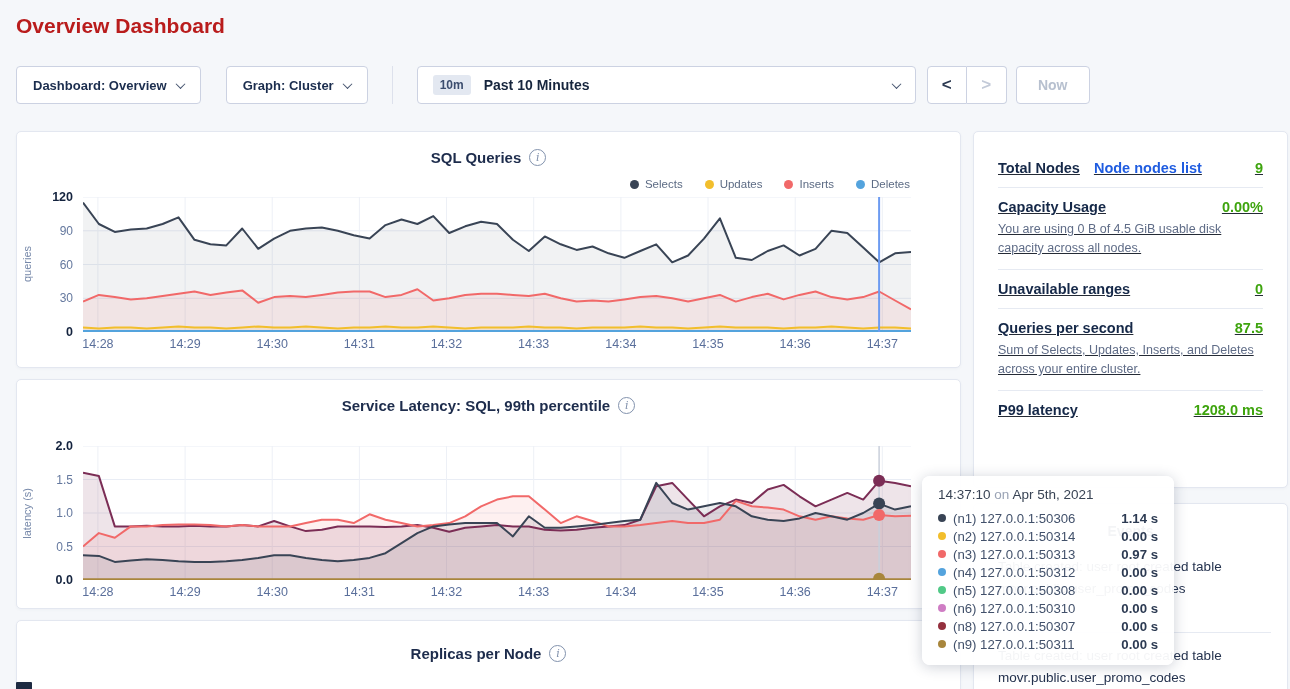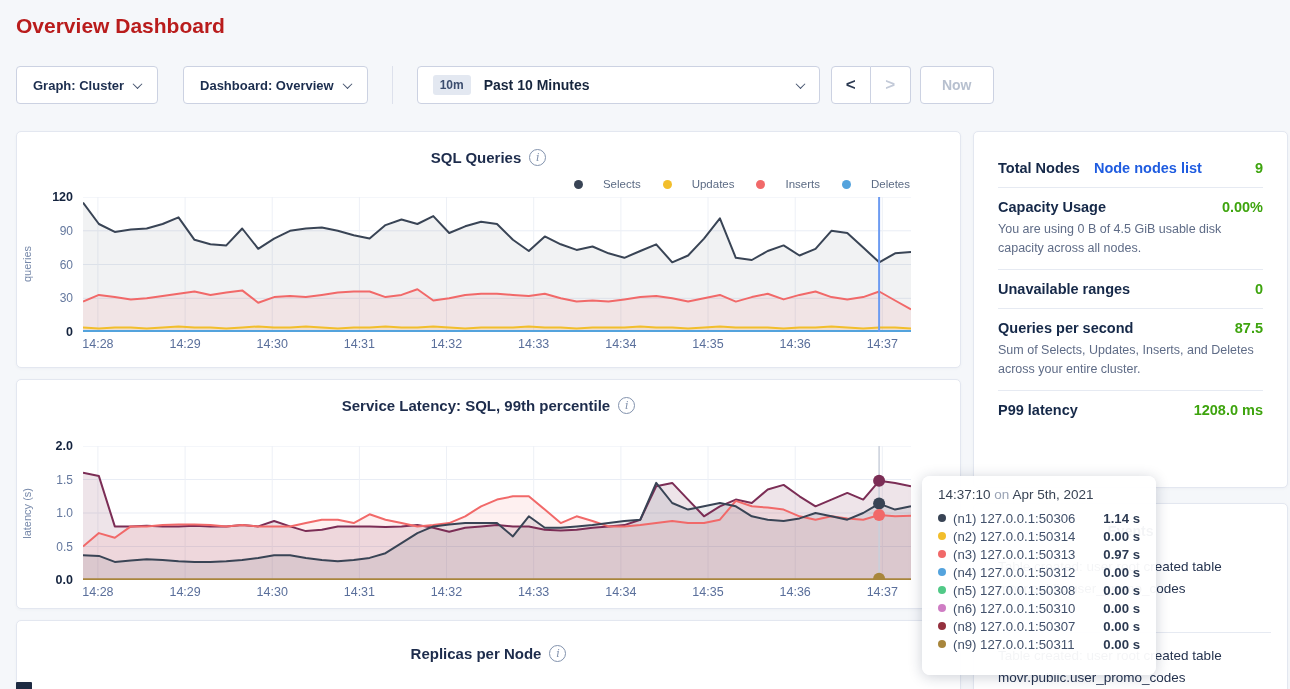--- a/index.html
+++ b/index.html
@@ -8,21 +8,21 @@
 
   .page-title { font-size:21px; font-weight:600; color:#b91c1c; margin:14px 0 0 16px; }
 
   
   .controls { display:flex; align-items:center; margin:28px 16px 0 16px; height:38px; }
   .btn { background:#fff; border:1px solid #ccd2e2; border-radius:4px; height:38px; display:flex; align-items:center; cursor:pointer; }
   .select-btn { padding:0 16px; gap:10px; font-size:13px; font-weight:bold; color:#1b2d4e; }
   .select-btn + .select-btn { margin-left:25px; }
   .cv { width:7px; height:7px; border-right:1.7px solid #44536e; border-bottom:1.7px solid #44536e; transform:rotate(45deg) translate(-1px,-1px); }
   .vdivider { width:1px; height:38px; background:#dde1ec; margin:0 24px; }
-  .timepicker { width:403px; padding:0 15px; gap:13px; }
+  .timepicker { width:499px; padding:0 15px; gap:13px; }
   .tp-badge { background:#e3e8f1; border-radius:3px; font-size:12px; font-weight:bold; color:#3c4d6e; padding:3px 7px; }
   .tp-label { font-size:14px; font-weight:bold; color:#16253d; }
   .tp-chev { margin-left:auto; }
   .arrow-group { display:flex; margin-left:11px; }
   .arrow-btn { width:40px; justify-content:center; font-size:17px; font-weight:bold; color:#2c3a52; }
   .arrow-btn.prev { border-radius:4px 0 0 4px; }
   .arrow-btn.next { border-radius:0 4px 4px 0; border-left:none; color:#c3cad8; cursor:default; }
   .now-btn { margin-left:9px; width:74px; justify-content:center; font-size:14px; font-weight:bold; color:#b7c0cf; cursor:default; }
 
   
@@ -32,21 +32,21 @@
   .card { background:#fff; border:1px solid #e3e7f0; border-radius:5px; box-shadow:0 1px 3px rgba(50,65,100,0.04); }
 
   
   .chart-card { position:relative; margin-bottom:11px; }
   .c-header { display:flex; justify-content:center; align-items:center; gap:8px; padding-top:15px; height:35px; }
   .c-title { font-weight:bold; font-size:15px; color:#1d2c4c; }
   .info { width:17px; height:17px; border:1px solid #8292ad; border-radius:50%; color:#8292ad; font-size:11px;
           display:inline-flex; align-items:center; justify-content:center; font-style:italic;
           font-family:"DejaVu Serif", serif; cursor:pointer; }
   .legend { position:absolute; top:46px; right:50px; display:flex; gap:22px; }
-  .legend-item { display:flex; align-items:center; gap:20px; font-size:11.5px; color:#5c6b84; }
+  .legend-item { display:flex; align-items:center; gap:6px; font-size:11.5px; color:#5c6b84; }
   .legend-dot { width:9px; height:9px; border-radius:50%; }
 
   .chart-grid { display:grid; grid-template-columns:20px 46px 828px; }
   #grid1 { margin-top:30px; }
   #grid2 { margin-top:31px; }
   .y-label { grid-column:1; grid-row:1; writing-mode:vertical-rl; transform:rotate(180deg);
              font-size:11px; color:#7688a9; justify-self:center; align-self:center; }
   .y-ticks { grid-column:2; grid-row:1; position:relative; }
   .y-tick { position:absolute; right:10px; transform:translateY(-50%); font-size:12px; color:#64789e;margin-left:8px; }
   .y-tick:nth-child(1){ top:0; font-weight:bold; color:#14233e; font-size:12.5px; }
@@ -57,56 +57,56 @@
   .plot { grid-column:3; grid-row:1; position:relative; }
   .plot svg { display:block; }
   .x-ticks { grid-column:3; grid-row:2; position:relative; height:22px; }
   .x-tick { position:absolute; top:5px; transform:translateX(-50%); font-size:12.5px; color:#5a6f9b; white-space:nowrap; }
   #chart3 { height:160px; padding-top:7px; }
   .clipped-label { position:absolute; left:16px; top:682px; width:16px; height:8px; background:#1e2b42; border-radius:1px; }
 
   
   .summary-card { height:357px; padding:17px 24px 8px; overflow:hidden; }
   .panel-title { text-align:center; font-weight:bold; font-size:14px; color:#1d2c4c; line-height:22px; margin-bottom:8px; }
-  .sum-row { padding:11px 0; border-top:1px solid #e6eaf2; }
+  .sum-row { padding:11px 0; border-top:1px solid #e6eaf2;text-decoration:underline; }
   .sum-row.first { border-top:none; }
   .sum-line { display:flex; align-items:baseline; }
   .sum-label { font-weight:bold; font-size:14.5px; color:#152848; }
   .sum-link { color:#1f5ce0; font-weight:bold; font-size:14.5px; margin-left:14px; cursor:pointer; text-decoration:none; }
   .sum-value { margin-left:auto; font-weight:bold; font-size:14.5px; color:#3ea40e; }
   .sum-desc { font-size:12.5px; color:#5f6c87; line-height:19px; margin-top:5px; }
 
   
   .events-card { margin-top:15px; height:200px; padding:16px 24px; overflow:hidden; }
   .ev-item { font-size:13.5px; color:#24324e; line-height:22px; }
   .ev-item.one { margin-top:14px; margin-bottom:32px; }
   .ev-divider { border-top:1px solid #e6eaf2; margin:0 -8px; }
   .ev-item.two { margin-top:12px; }
 
   
-  .tooltip { position:absolute; left:922px; top:476px; width:234px; background:rgba(255,255,255,0.95);
-             border-radius:8px; box-shadow:0 2px 14px rgba(26,40,74,0.22); padding:11px 16px 22px; z-index:20; }
+  .tooltip { position:absolute; left:922px; top:476px; width:252px; background:rgba(255,255,255,0.95);
+             border-radius:8px; box-shadow:0 2px 14px rgba(26,40,74,0.22); padding:11px 16px 12px; z-index:20; }
   .tt-header { font-size:13.5px; color:#394455; margin-bottom:7px; }
   .tt-on { color:#9aa3b5; }
   .tt-row { display:flex; align-items:center; gap:7px; height:18px; font-size:13.2px; color:#42516b; }
   .tt-dot { width:8px; height:8px; border-radius:50%; flex:none; }
   .tt-val { margin-left:auto; font-weight:bold; color:#2c3a52; }
 </style>
 </head>
 <body>
 
 <h1 class="page-title">Overview Dashboard</h1>
 
 <div class="controls">
   <div class="btn select-btn">
+    <span>Dashboard: Overview</span>
+    <span class="cv"></span>
+  </div>
+  <div class="btn select-btn">
     <span>Graph: Cluster</span>
-    <span class="cv"></span>
-  </div>
-  <div class="btn select-btn">
-    <span>Dashboard: Overview</span>
     <span class="cv"></span>
   </div>
   <div class="vdivider"></div>
   <div class="btn timepicker">
     <span class="tp-badge">10m</span>
     <span class="tp-label">Past 10 Minutes</span>
     <span class="cv tp-chev"></span>
   </div>
   <div class="arrow-group">
     <div class="btn arrow-btn prev">&lt;</div>

